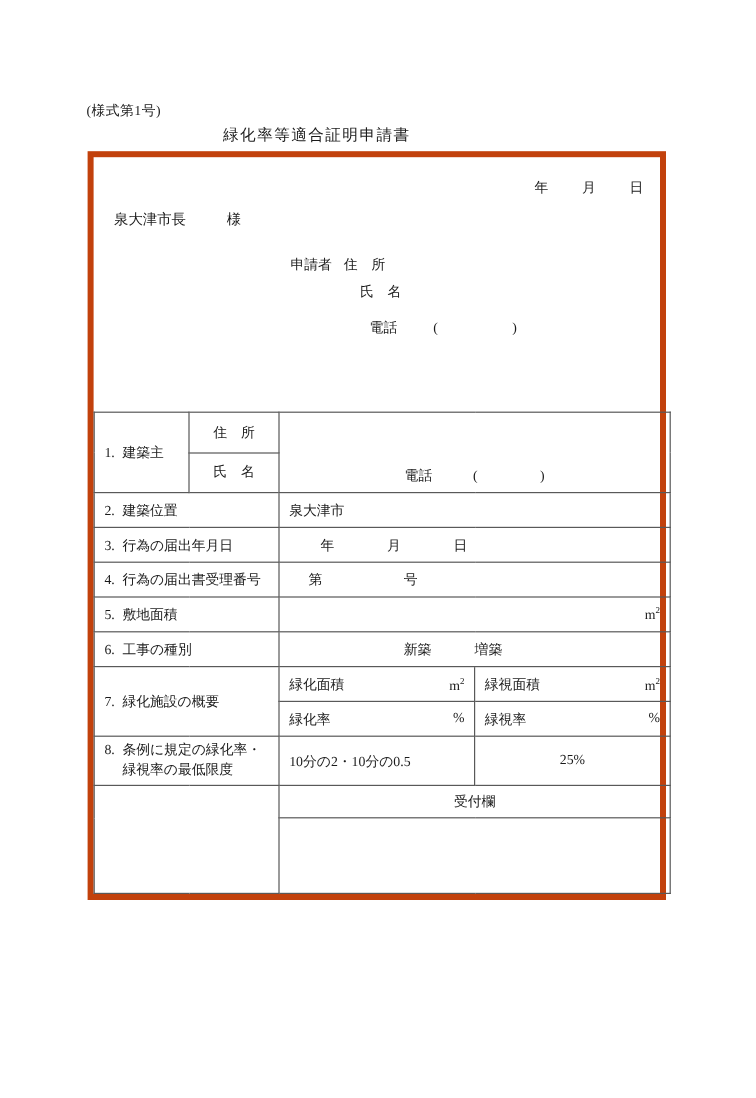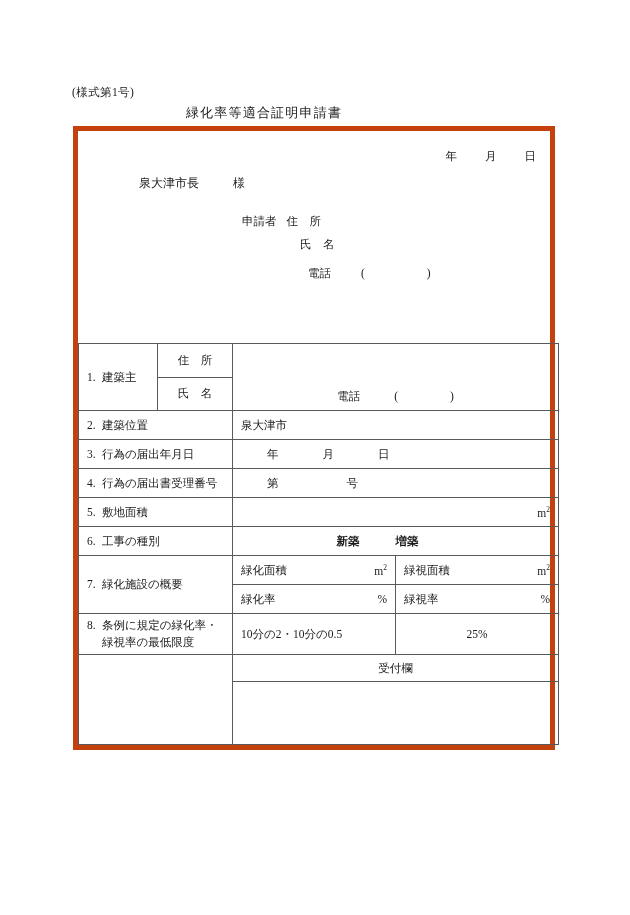--- a/index.html
+++ b/index.html
@@ -67,21 +67,20 @@
   }
   .date-line span { margin-left: 28px; }
   .date-line span:first-child { margin-left: 0; }
 
   .addressee {
     position: absolute;
     left: 17px;
     top: 44px;
     font-size: 12px;
     white-space: nowrap;
-    margin-left: 44px;
   }
   .addressee .sama { margin-left: 34px; }
 
   .applicant-block {
     position: absolute;
     left: 164px;
     top: 79px;
     font-size: 11.5px;
     line-height: 23px;
   }
@@ -134,21 +133,21 @@
   .tel-inline .c { margin-left: 52px; }
 
   .ymd span { margin-left: 44px; }
   .ymd span:first-child { margin-left: 0; }
 
   .dai-go .go { margin-left: 68px; }
 
   .unit-sq { font-size: 11.5px; }
   sup { font-size: 7.5px; vertical-align: super; }
 
-  .kind-options span { margin-right: 36px; font-weight: bold; }
+  .kind-options span { margin-right: 36px; }
 
   .mini-row {
     display: flex;
     justify-content: space-between;
     align-items: center;
     gap: 27px;
   }
 
   .two-line { line-height: 17px; }
   .hang { display: block; }
@@ -246,21 +245,21 @@
         <td colspan="2">
           <span class="ymd" style="margin-left:26px"><span>年</span><span>月</span><span>日</span></span>
         </td>
       </tr>
 
       <tr>
         <td colspan="2" style="height:28px">
           <span class="lbl"><span class="num">4.</span><span>行為の届出書受理番号</span></span>
         </td>
         <td colspan="2">
-          <span class="dai-go" style="margin-left:26px"><span>第</span><span class="go">号</span></span>
+          <span class="dai-go" style="margin-left:16px"><span>第</span><span class="go">号</span></span>
         </td>
       </tr>
 
       <tr>
         <td colspan="2" style="height:28px">
           <span class="lbl"><span class="num">5.</span><span>敷地面積</span></span>
         </td>
         <td colspan="2" class="cell-right">
           <span class="unit-sq"><span>m</span><sup>2</sup></span>
         </td>

